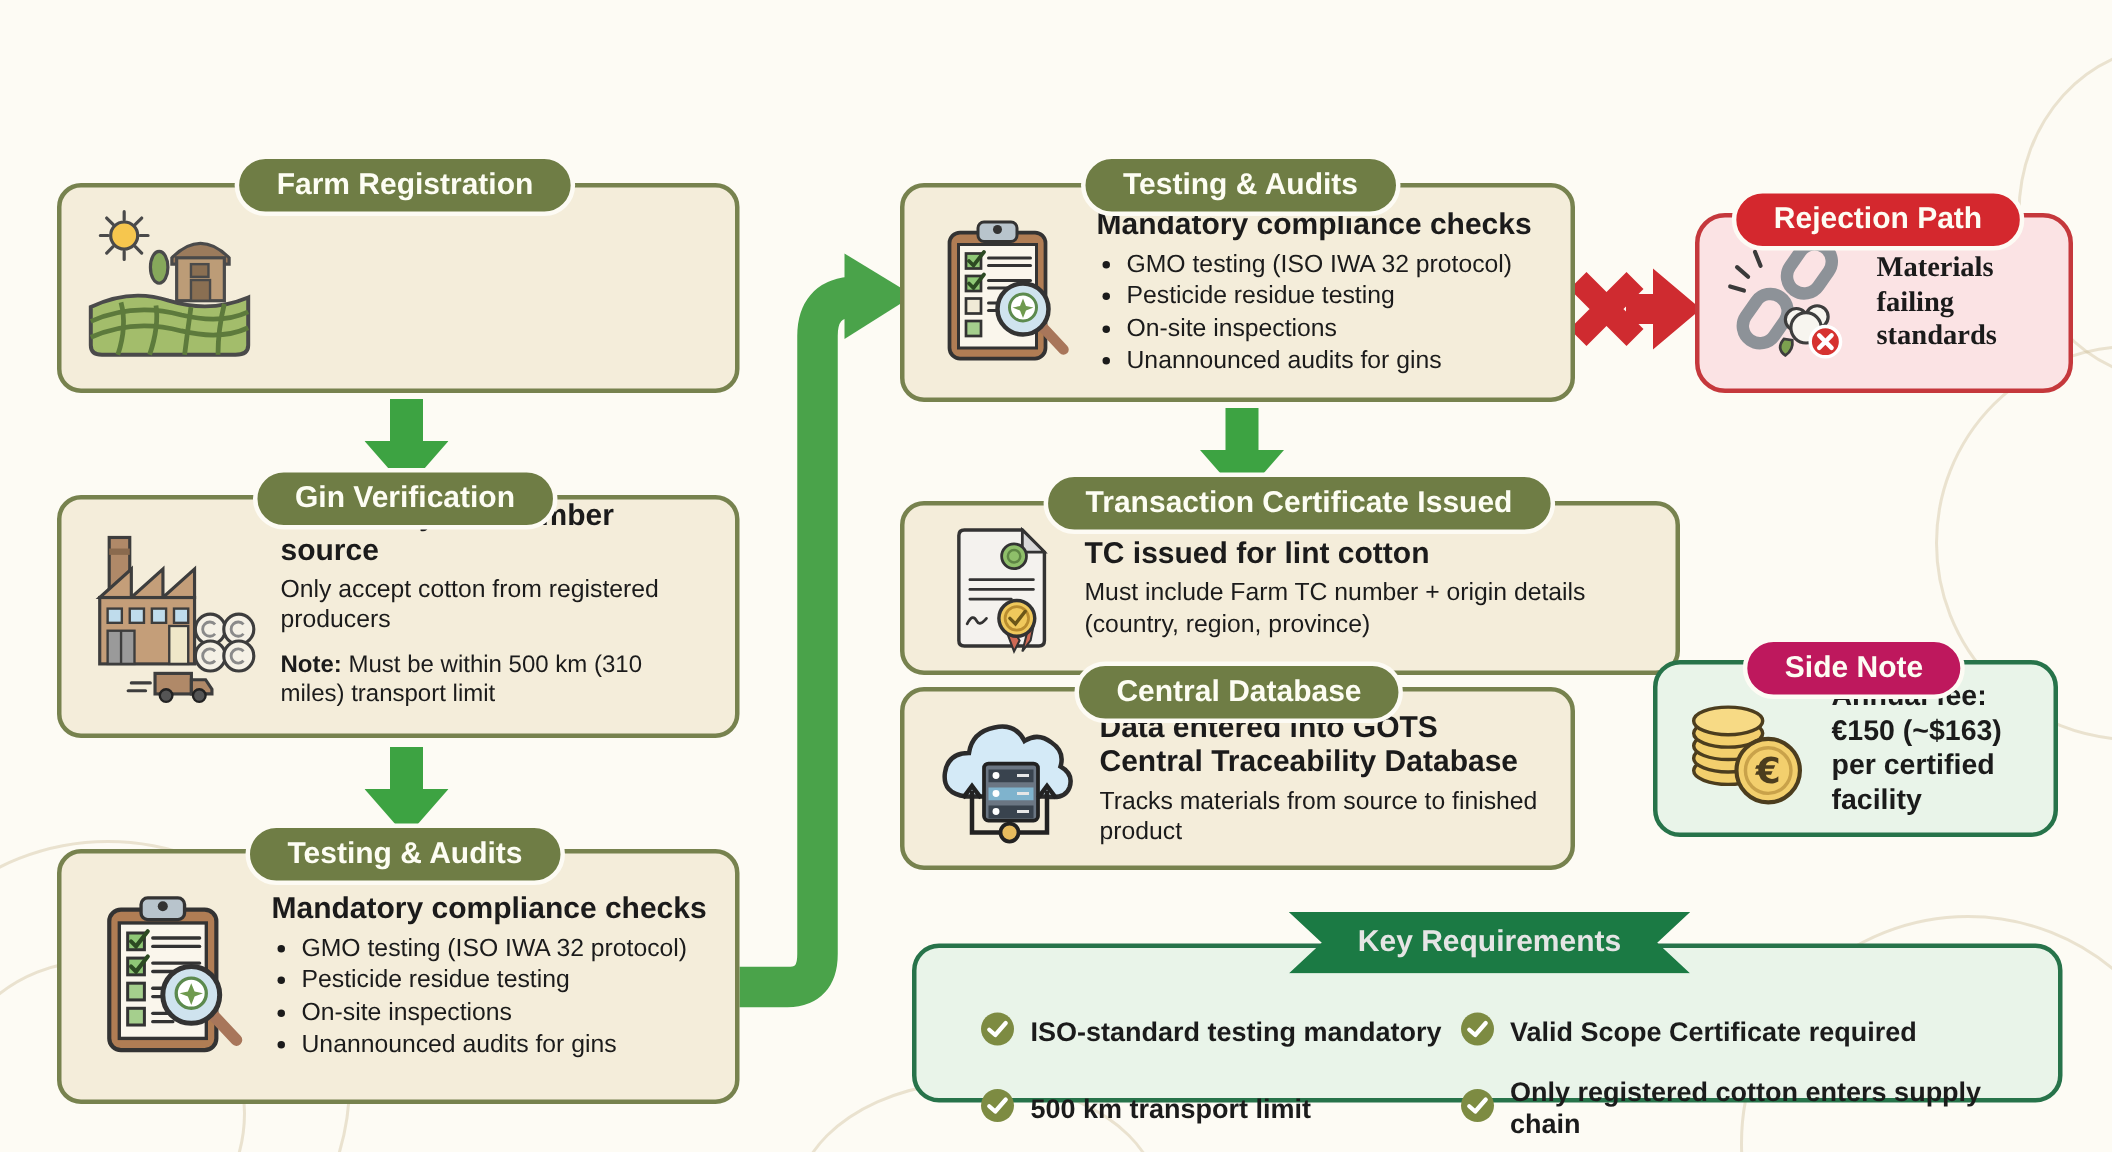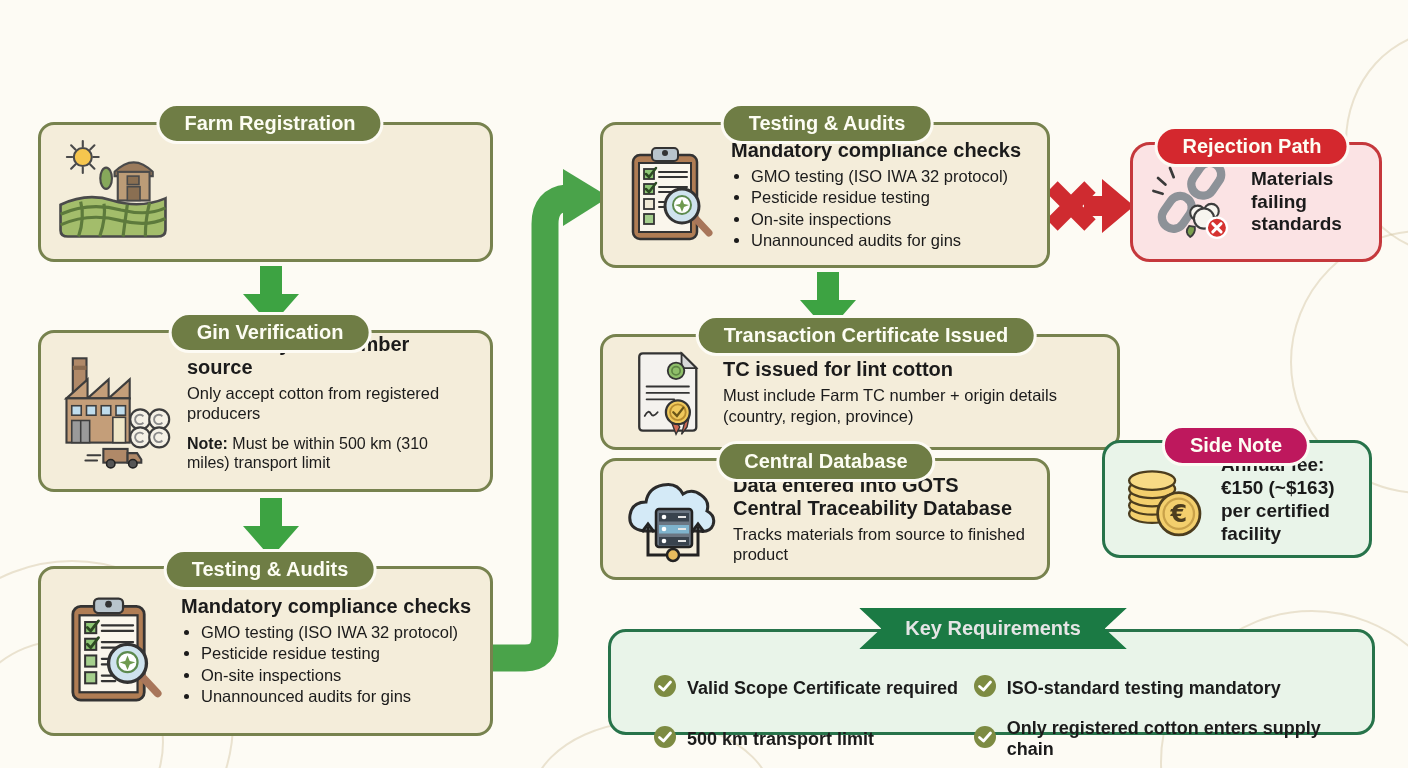--- a/index.html
+++ b/index.html
@@ -295,21 +295,21 @@
     </div>
   </div>
 
   <svg class="arrow" style="left:1042px;top:167px;" width="96" height="78" viewBox="0 0 96 78">
     <path d="M10 20 L48 58 M48 20 L10 58" stroke="#cf2b30" stroke-width="16"></path>
     <polygon points="42,29 60,29 60,12 92,39 60,66 60,49 42,49" fill="#cf2b30"></polygon>
   </svg>
 
   <div class="pill red" style="left:1252px;top:126px;">Rejection Path</div>
   <div class="card red-card" style="left:1130px;top:142px;width:252px;height:120px;">
-    <div class="card-inner" style="padding:12px 14px;">
+    <div class="card-inner" style="padding:12px 14px;font-family:Liberation Serif, serif;">
       <span class="icon-wrap">
         <svg width="92" height="92" viewBox="0 0 100 100">
           <g stroke="#3a3a3a" stroke-width="3" stroke-linecap="round">
             <line x1="12" y1="24" x2="20" y2="31"></line>
               <line x1="25" y1="13" x2="29" y2="23"></line>
               <line x1="7" y1="38" x2="17" y2="41"></line>
           </g>
           <rect x="52" y="6" width="25" height="38" rx="12.5" transform="rotate(35 64 25)" fill="none" stroke="#8d9298" stroke-width="9"></rect>
           <rect x="20" y="42" width="25" height="38" rx="12.5" transform="rotate(35 32 61)" fill="none" stroke="#8d9298" stroke-width="9"></rect>
           <path d="M46 76 Q40 83 47 88 Q53 84 52 77 Z" fill="#7ca14f" stroke="#3d3d3d" stroke-width="2"></path>
@@ -348,30 +348,30 @@
   <div class="banner" style="left:993px;top:608px;">Key Requirements</div>
   <div class="card green-card" style="left:608px;top:629px;width:767px;height:106px;">
     <div class="kr-grid">
       <div class="kr-item">
         <span>
           <svg width="24" height="24" viewBox="0 0 24 24">
               <circle cx="12" cy="12" r="11" fill="#7d8b42"></circle>
               <path d="M6.5 12.5 L10.5 16 L17.5 8" fill="none" stroke="#fff" stroke-width="2.8" stroke-linecap="round" stroke-linejoin="round"></path>
             </svg>
         </span>
-        <span>Valid Scope Certificate required</span>
+        <span>ISO-standard testing mandatory</span>
       </div>
       <div class="kr-item">
         <span>
           <svg width="24" height="24" viewBox="0 0 24 24">
               <circle cx="12" cy="12" r="11" fill="#7d8b42"></circle>
               <path d="M6.5 12.5 L10.5 16 L17.5 8" fill="none" stroke="#fff" stroke-width="2.8" stroke-linecap="round" stroke-linejoin="round"></path>
             </svg>
         </span>
-        <span>ISO-standard testing mandatory</span>
+        <span>Valid Scope Certificate required</span>
       </div>
       <div class="kr-item">
         <span>
           <svg width="24" height="24" viewBox="0 0 24 24">
               <circle cx="12" cy="12" r="11" fill="#7d8b42"></circle>
               <path d="M6.5 12.5 L10.5 16 L17.5 8" fill="none" stroke="#fff" stroke-width="2.8" stroke-linecap="round" stroke-linejoin="round"></path>
             </svg>
         </span>
         <span>500 km transport limit</span>
       </div>

